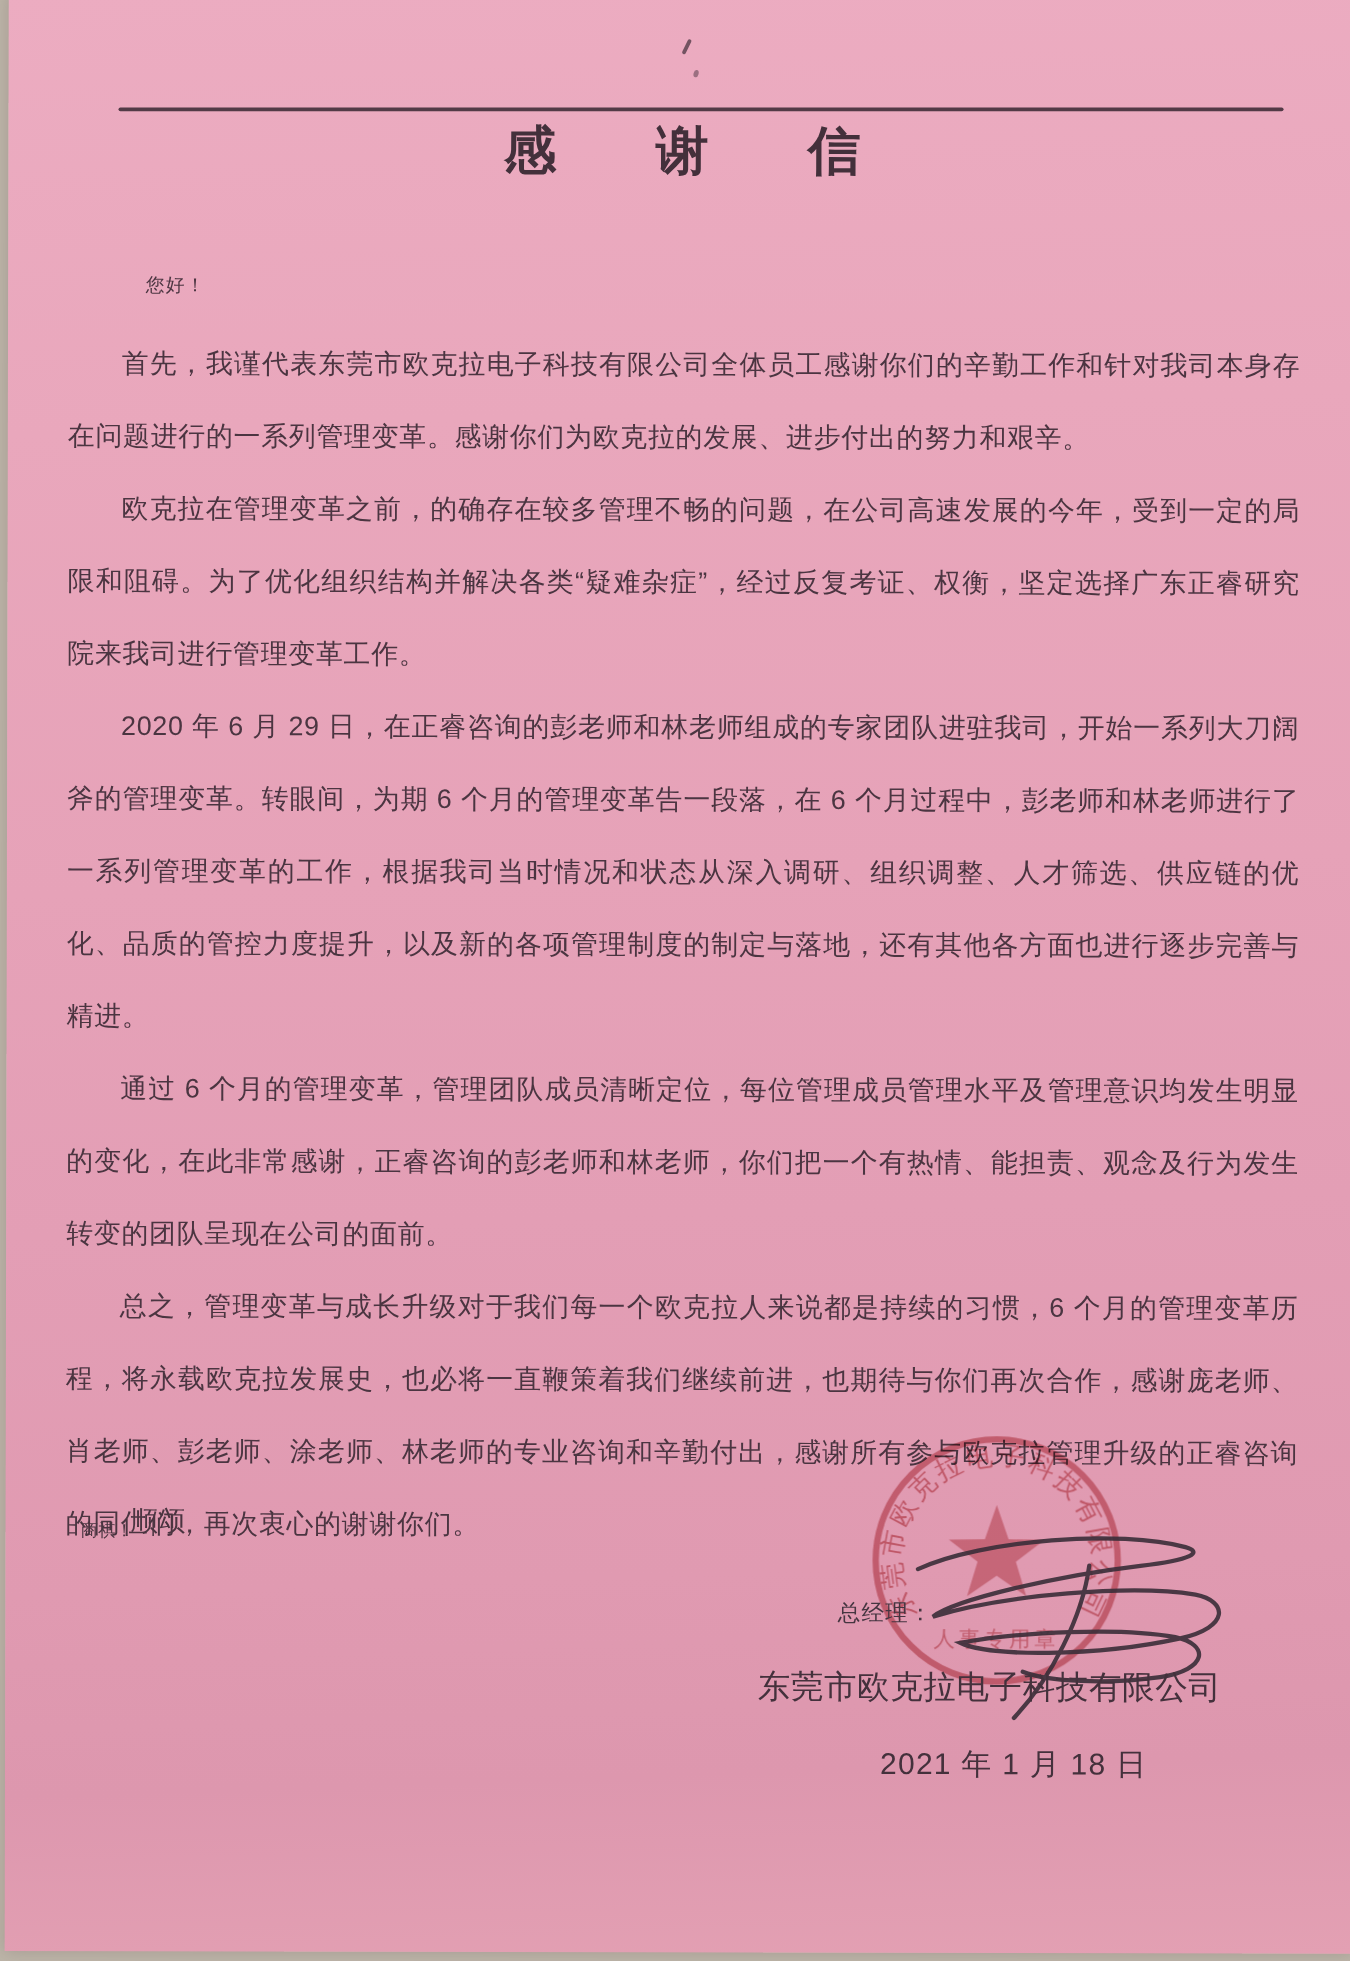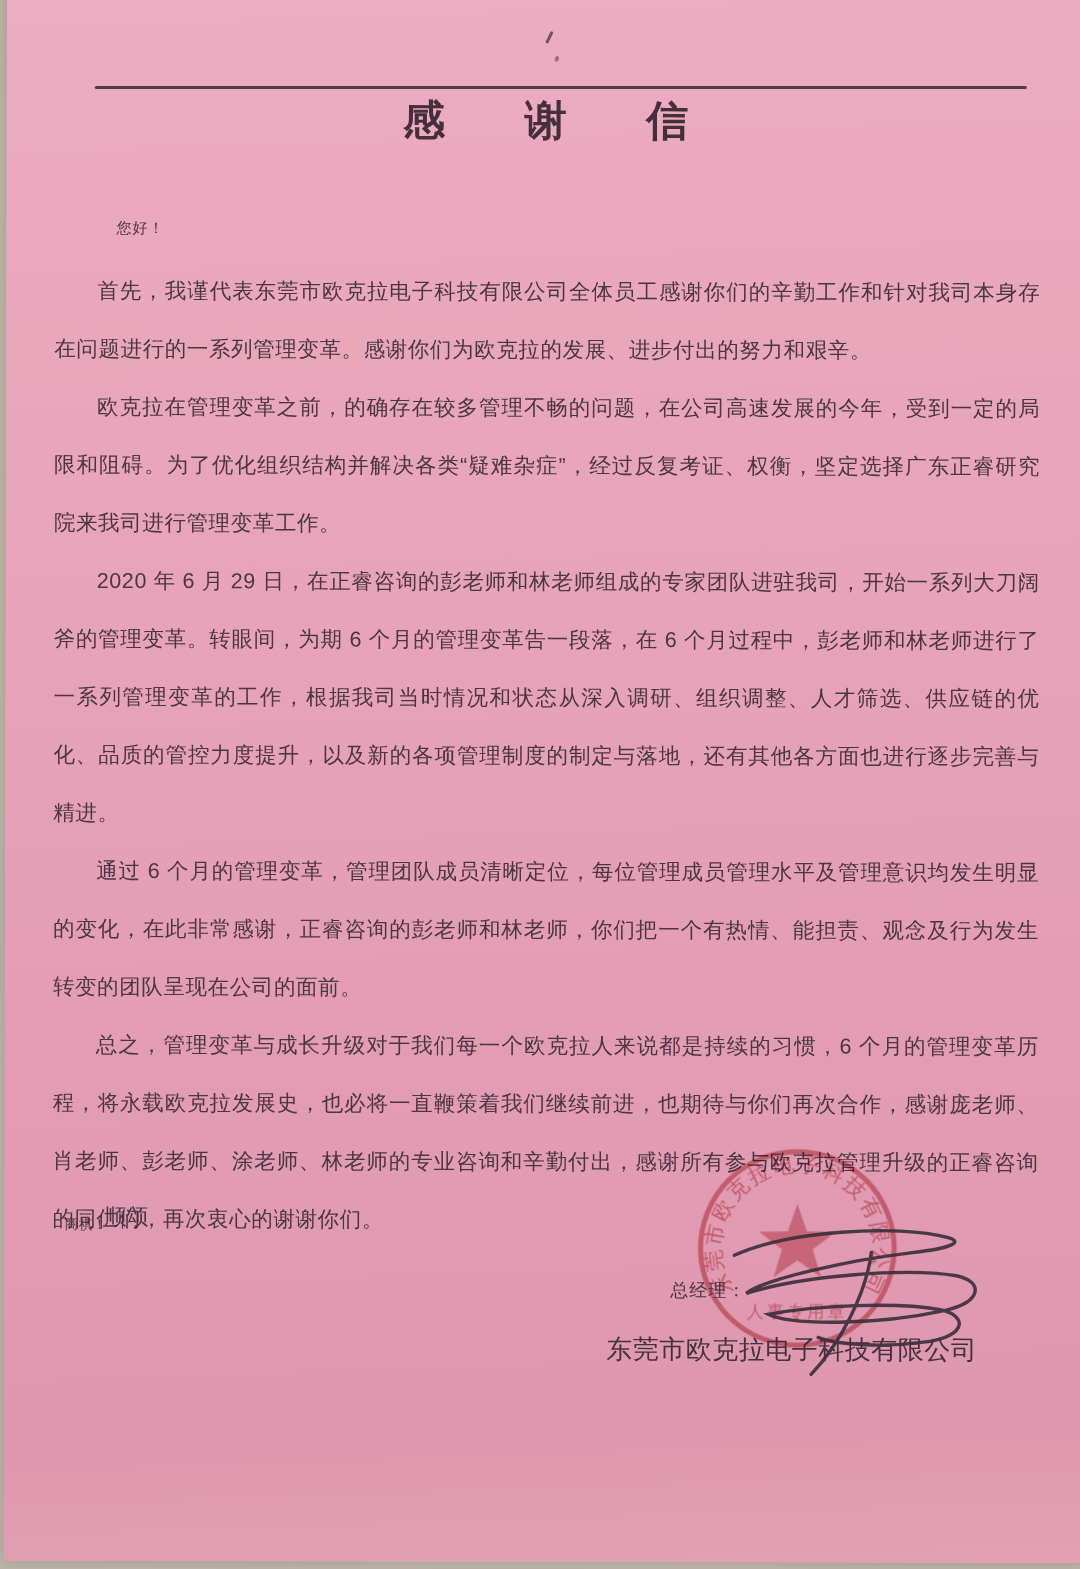--- a/index.html
+++ b/index.html
@@ -109,15 +109,16 @@
     <svg class="signature-svg" viewBox="0 0 290 165" xmlns="http://www.w3.org/2000/svg">
       <g fill="none" stroke="#3a2e39" stroke-width="3.4" stroke-linecap="round" opacity="0.9">
         <path d="M 18 38 C 70 14 180 6 232 20 C 246 24 238 30 196 35 C 130 43 48 62 30 76
                  C 88 58 190 50 240 58 C 266 63 268 84 228 93 C 160 108 74 108 52 97
                  C 100 88 180 84 224 92 C 252 98 250 118 212 124 C 170 130 122 128 102 120"></path>
         <path d="M 155 35 C 150 75 125 125 95 157"></path>
       </g>
     </svg>
 
     <div class="company">东莞市欧克拉电子科技有限公司</div>
+    <div class="date">2021 年 1 月 18 日</div>
 
   </div>
 </div>
 
 </body></html>

